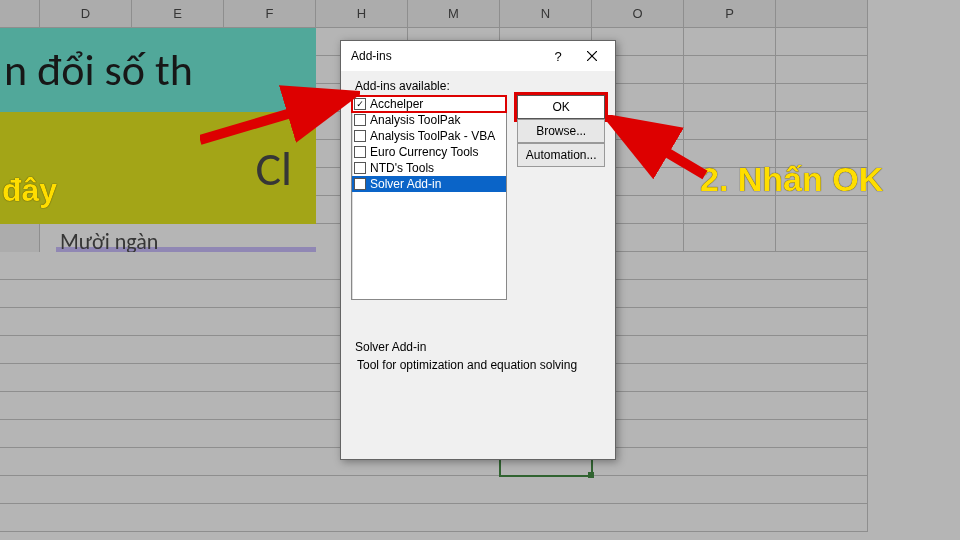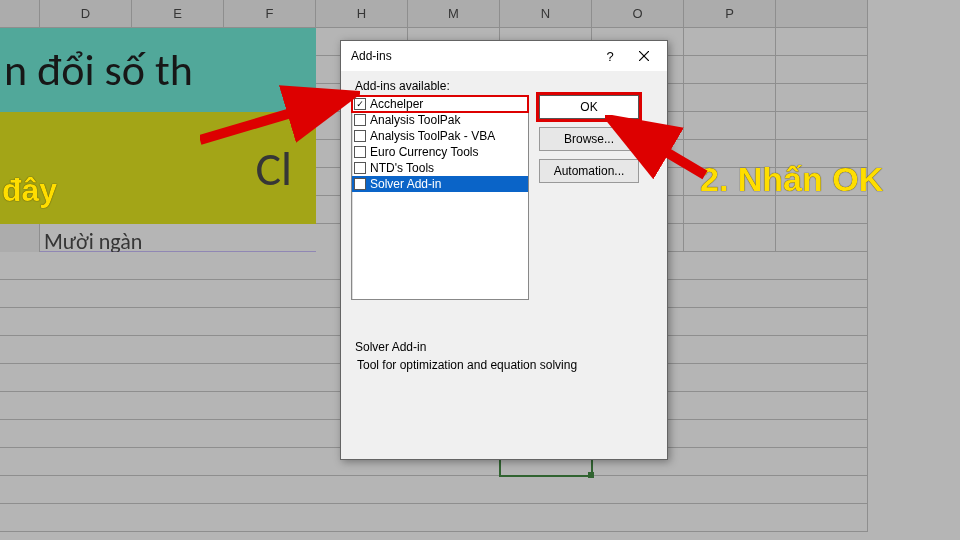--- a/index.html
+++ b/index.html
@@ -65,21 +65,22 @@
     padding-right: 24px;
     overflow: hidden;
   }
   .cell-text {
     grid-column: 2 / span 3;
     grid-row: 9;
     font-size: 22px;
     font-family: Calibri, sans-serif;
     padding-left: 4px;
     line-height: 36px;
-    border-bottom: 1px solid #c4b5fd;
+    border-bottom: 5px solid #c4b5fd;
+    margin-left: 16px;
   }
   .rowhdr2 { grid-row: 9; height: 36px; line-height: 36px; }
 
   .selected-cell {
     outline: 2px solid #2a7d2a;
     outline-offset: -1px;
   }
   .selected-cell .handle {
     position: absolute;
     width: 6px; height: 6px;
@@ -90,21 +91,21 @@
   
   .dim {
     position: absolute; inset: 0;
     background: rgba(60,60,60,0.38);
   }
 
   
   .dialog {
     position: absolute;
     left: 340px; top: 40px;
-    width: 328px;
+    width: 276px;
     height: 420px;
     background: #f0f0f0;
     border: 1px solid #646464;
     box-shadow: 2px 2px 8px rgba(0,0,0,0.35);
     font-size: 12px;
     color: #000;
   }
   .titlebar {
     height: 30px;
     display: flex;
@@ -148,21 +149,21 @@
     display: inline-flex;
     align-items: center;
     justify-content: center;
     font-size: 9px;
     line-height: 9px;
   }
   .li.sel { background: #0a64c8; color: #fff; }
   .li.sel .cb { background: #fff; color: #000; }
   .li.hl-first { outline: 2px solid #d00; outline-offset: -1px; }
 
-  .btncol { display: flex; flex-direction: column; gap: 8px; width: 100px; text-align: right; }
+  .btncol { display: flex; flex-direction: column; gap: 0; width: 100px; text-align: right; }
   .btn {
     height: 24px;
     background: #e7e7e7;
     border: 1px solid #999;
     display: flex;
     align-items: center;
     justify-content: center;
     font-size: 12px;
   }
   .btn.ok { background: #fff; border: 1px solid #555; box-shadow: 0 0 0 3px #d00; }

